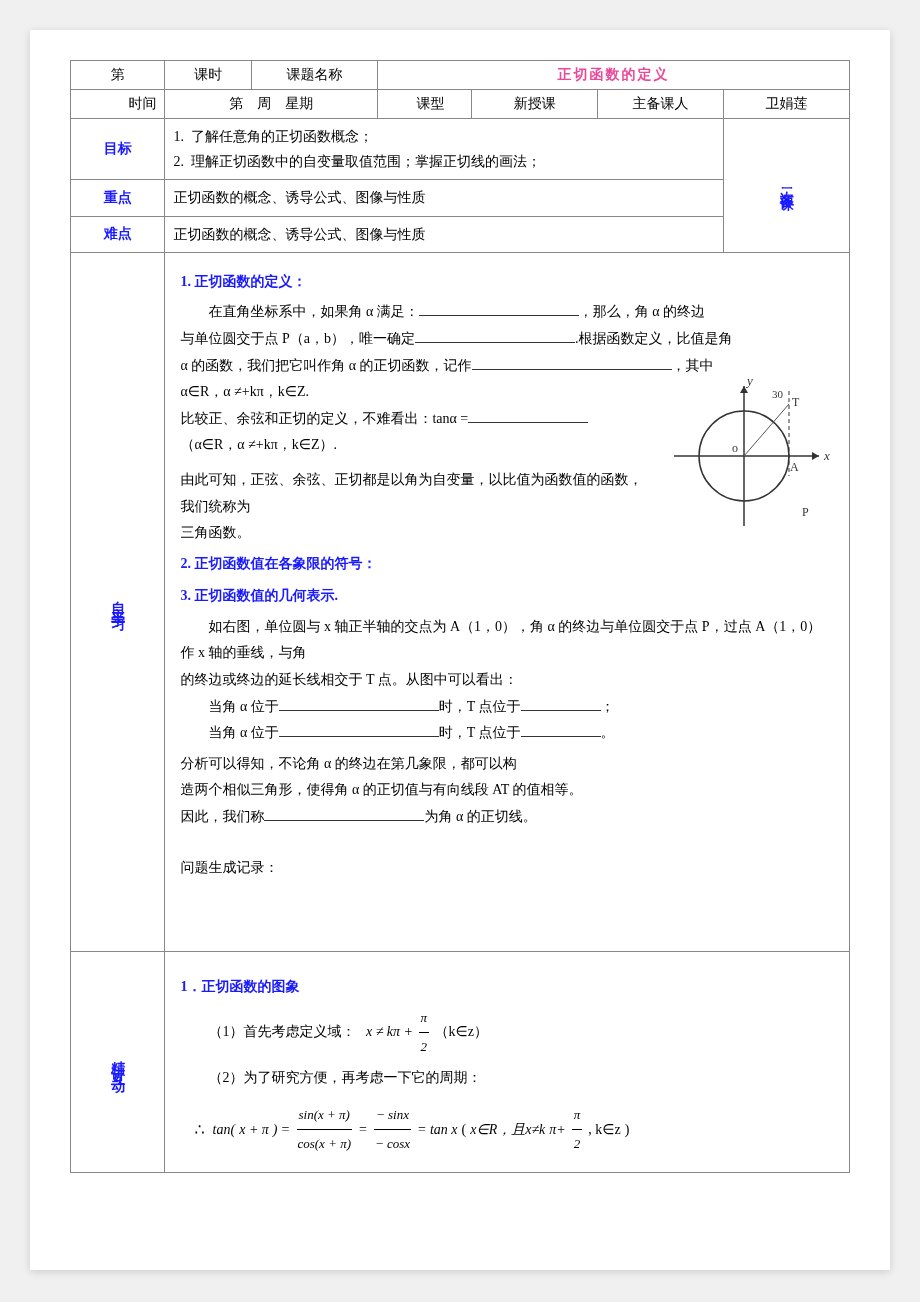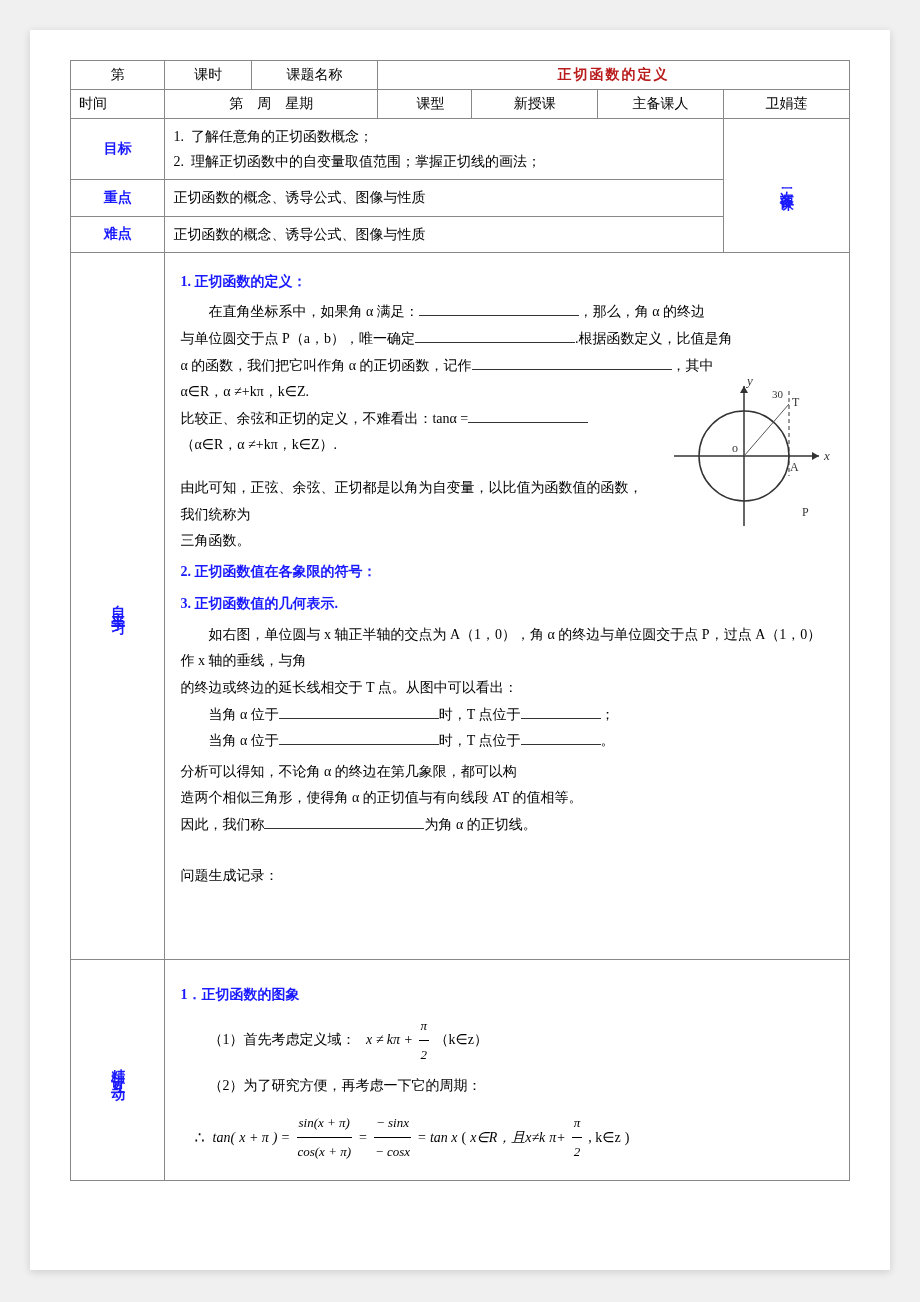--- a/index.html
+++ b/index.html
@@ -25,21 +25,21 @@
     .main-table td, .main-table th {
       border: 1px solid #888;
       padding: 5px 8px;
       vertical-align: middle;
       font-size: 14px;
     }
     .title-cell {
       text-align: center;
       font-size: 20px;
       font-weight: bold;
-      color: #b91c1c;
+      color: #ec4899;
       letter-spacing: 2px;
     }
     .label-cell {
       color: #1a1aff;
       font-weight: bold;
       font-size: 15px;
       text-align: center;
       vertical-align: middle;
       width: 60px;
     }
@@ -145,21 +145,21 @@
 
     <tbody>
         <tr>
       <td style="text-align:center; font-size:14px; width:40px;">第</td>
       <td style="text-align:center; font-size:14px; width:55px;">课时</td>
       <td style="text-align:center; font-size:14px; width:80px;">课题名称</td>
       <td colspan="4" class="title-cell">正切函数的定义</td>
     </tr>
 
     <tr>
-      <td style="text-align:left; font-size:14px;">时间</td>
+      <td style="text-align:right; font-size:14px;">时间</td>
       <td colspan="2" style="text-align:center; font-size:14px;">第 &nbsp;&nbsp; 周 &nbsp;&nbsp; 星期</td>
       <td style="text-align:center; font-size:14px; width:60px;padding-left:20px;">课型</td>
       <td style="text-align:center; font-size:14px; width:80px;">新授课</td>
       <td style="text-align:center; font-size:14px; width:80px;">主备课人</td>
       <td style="text-align:center; font-size:14px; width:80px;">卫娟莲</td>
     </tr>
 
     <tr>
       <td colspan="1" rowspan="1" class="label-cell">目标</td>
       <td colspan="5" class="content-cell">
@@ -228,21 +228,21 @@
 
               <text x="148" y="140" font-size="12" fill="#333">P</text>
             </svg>
           </div>
           <div>
             比较正、余弦和正切的定义，不难看出：tanα =<span class="blank-line"></span>
           </div>
           <div>
             （α∈R，α ≠+kπ，k∈Z）.
           </div>
-          <div style="margin-top:16px;">
+          <div style="margin-top:8px;">
             由此可知，正弦、余弦、正切都是以角为自变量，以比值为函数值的函数，我们统称为
           </div>
           <div>
             三角函数。
           </div>
         </div>
 
         <div class="section-title" style="margin-top:4px;">2. 正切函数值在各象限的符号：</div>
 
         <div class="section-title">3. 正切函数值的几何表示.</div>

